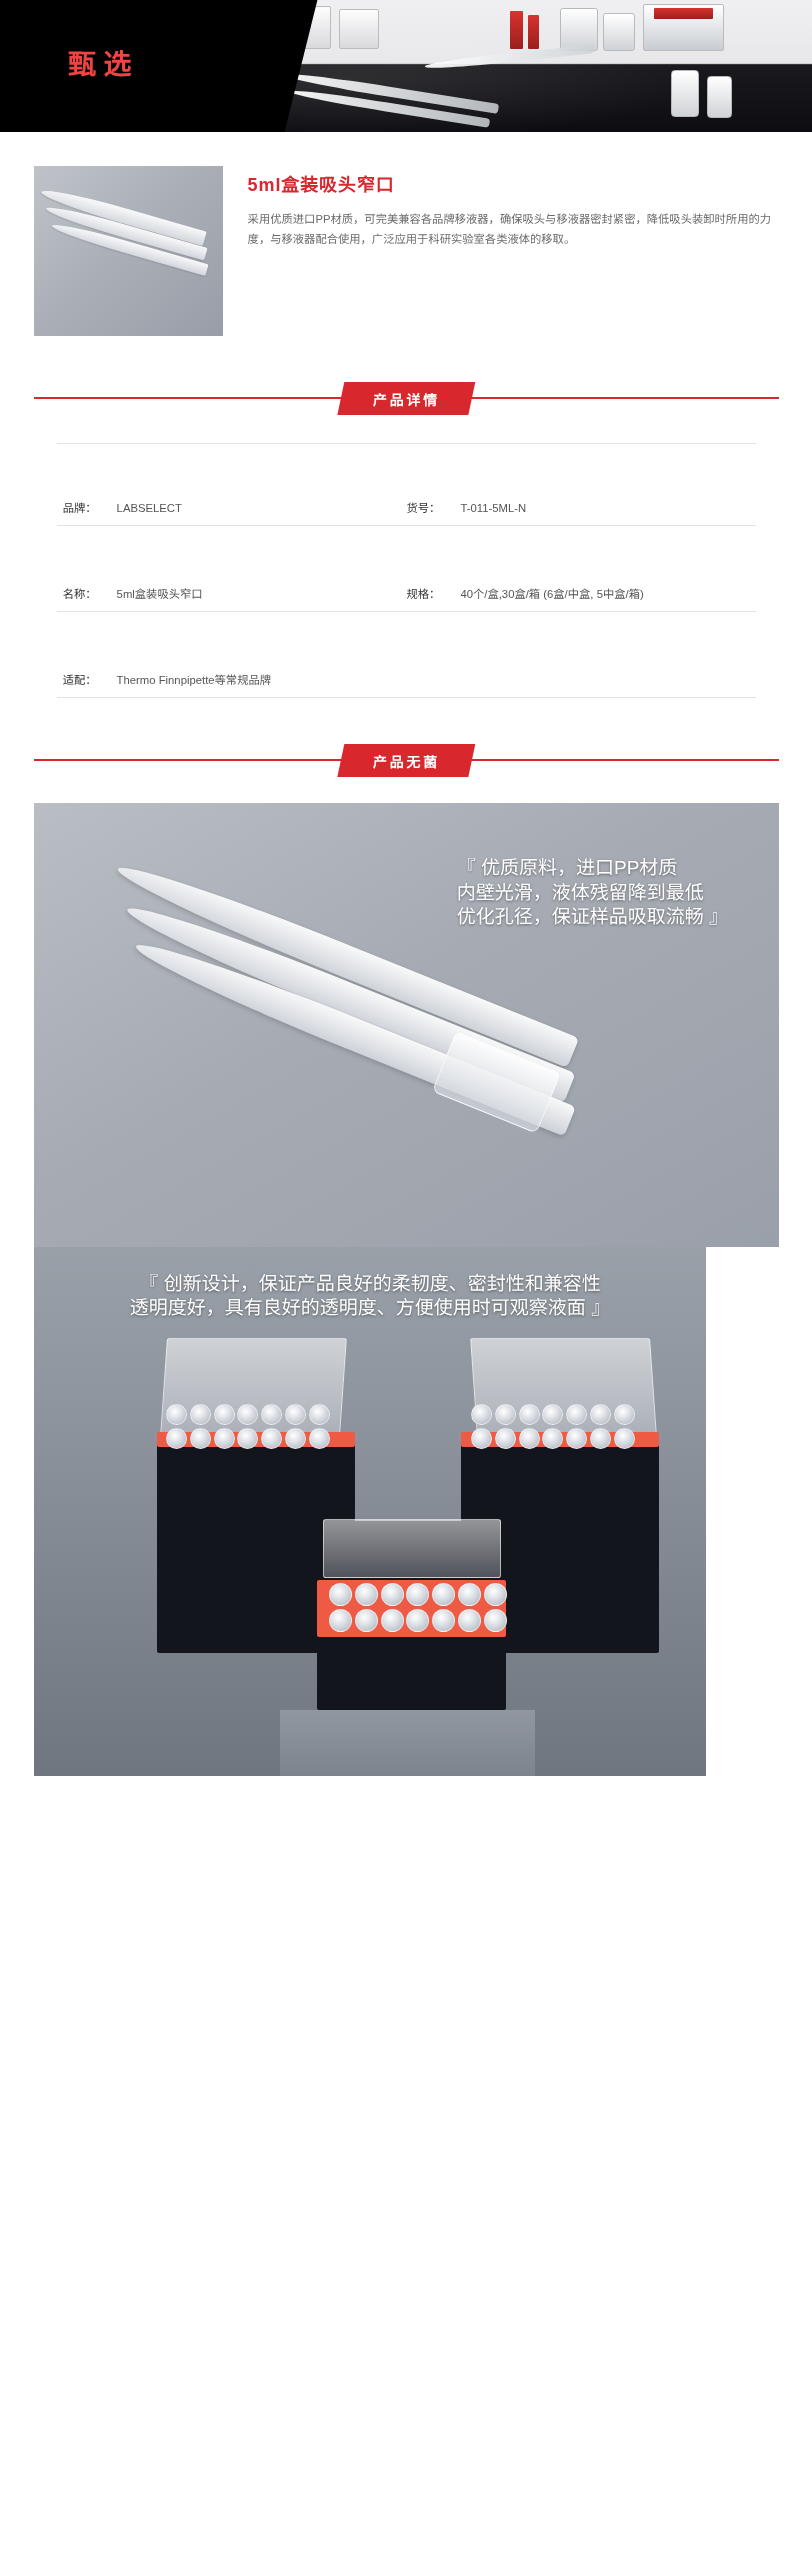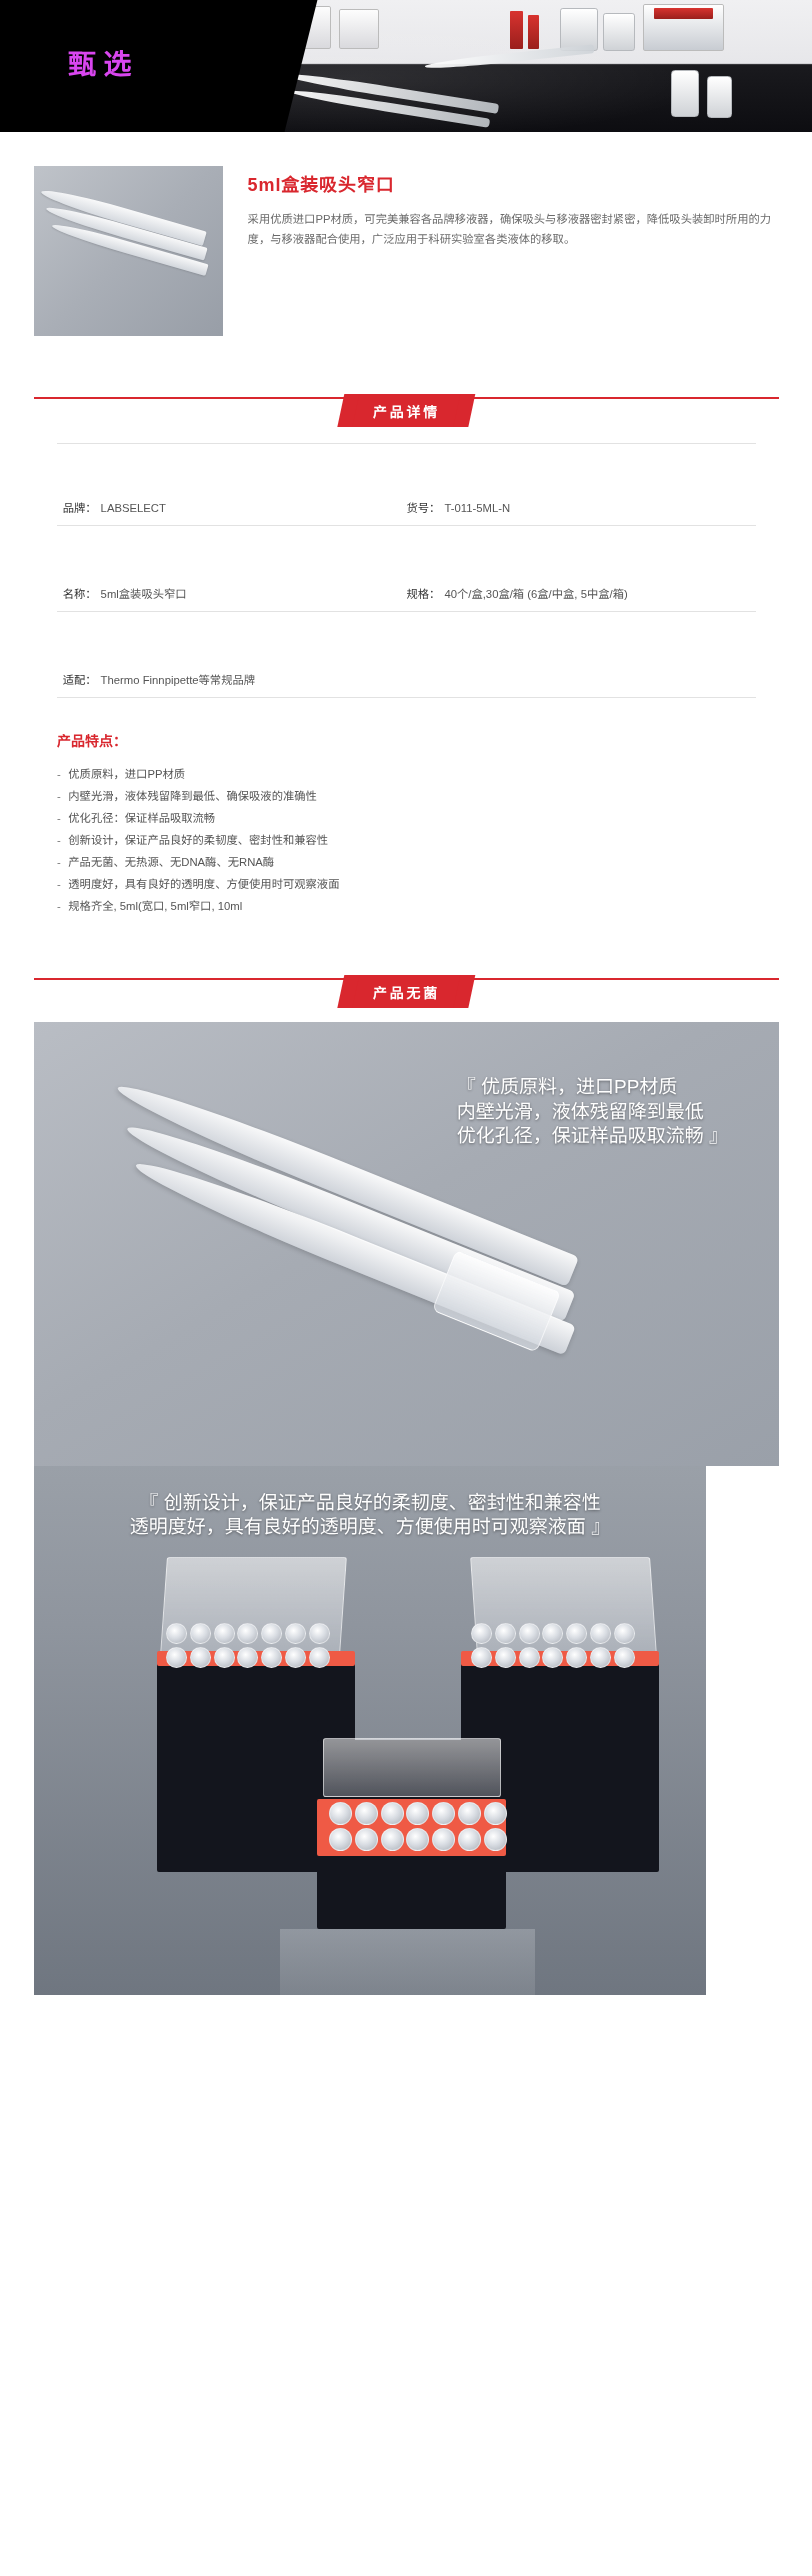--- a/index.html
+++ b/index.html
@@ -45,21 +45,21 @@
     right: -26.5px; top: 0;
     width: 53px; height: 132px;
     background: #000000;
     transform: skewX(-14deg);
   }
   .banner-title {
     position: absolute;
     left: 68px; top: 42px;
     font-size: 28px;
     letter-spacing: 7.6px;
-    color: #d946ef;
+    color: #ef4444;
     font-weight: bold;
     z-index: 5;
     font-family: "DejaVu Sans", "Liberation Sans", sans-serif;
   }
   .banner-photo {
     position: absolute;
     left: 227px; top: 0;
     width: 586px; height: 132px;
     background:
       radial-gradient(ellipse at 20% 60%, rgba(255,255,255,0.10), rgba(0,0,0,0) 55%),
@@ -142,21 +142,21 @@
   }
   .section-head .line {
     position: absolute;
     left: 0; right: 0; top: 19px;
     height: 1.9px;
     background: #d9272e;
   }
   .section-head .tagwrap {
     position: absolute;
     left: 50%;
-    top: 16px;
+    top: 4px;
     transform: translateX(-50%);
   }
   .section-head .tag {
     position: relative;
     display: inline-block;
     background: #d9272e;
     color: #ffffff;
     font-size: 14px;
     font-weight: bold;
     letter-spacing: 2.8px;
@@ -180,21 +180,21 @@
     font-size: 11.3px;
   }
   .spec-row {
     display: flex;
     border-bottom: 0.9px solid #e2e2e2;
     padding: 10.4px 5.7px;
   }
   .spec-cell {
     display: flex;
     align-items: baseline;
-    gap: 4px;
+    gap: 20px;
   }
   .spec-cell.half { width: 50%; }
   .spec-cell.full { width: 100%; }
   .spec-k { color: #333; white-space: nowrap; }
   .spec-v { color: #555; margin-top: 48px; }
 
   
   .feat {
     margin: 32px 57px 0 57px;
   }
@@ -373,32 +373,20 @@
       </div>
     </div>
     <div class="spec-row">
       <div class="spec-cell full">
         <span class="spec-k">适配：</span>
         <span class="spec-v">Thermo Finnpipette等常规品牌</span>
       </div>
     </div>
   </div>
 
-  <div class="feat">
-    <h2 class="feat-title">产品特点：</h2>
-    <ul class="feat-list">
-      <li>优质原料，进口PP材质</li>
-      <li>内壁光滑，液体残留降到最低、确保吸液的准确性</li>
-      <li>优化孔径：保证样品吸取流畅</li>
-      <li>创新设计，保证产品良好的柔韧度、密封性和兼容性</li>
-      <li>产品无菌、无热源、无DNA酶、无RNA酶</li>
-      <li>透明度好，具有良好的透明度、方便使用时可观察液面</li>
-      <li>规格齐全, 5ml(宽口, 5ml窄口, 10ml</li>
-    </ul>
-  </div>
 
   <div class="section-head">
     <div class="line"></div>
     <div class="tagwrap">
       <span class="tag">产品无菌</span>
     </div>
   </div>
 
   <div class="photo-wrap">
 

